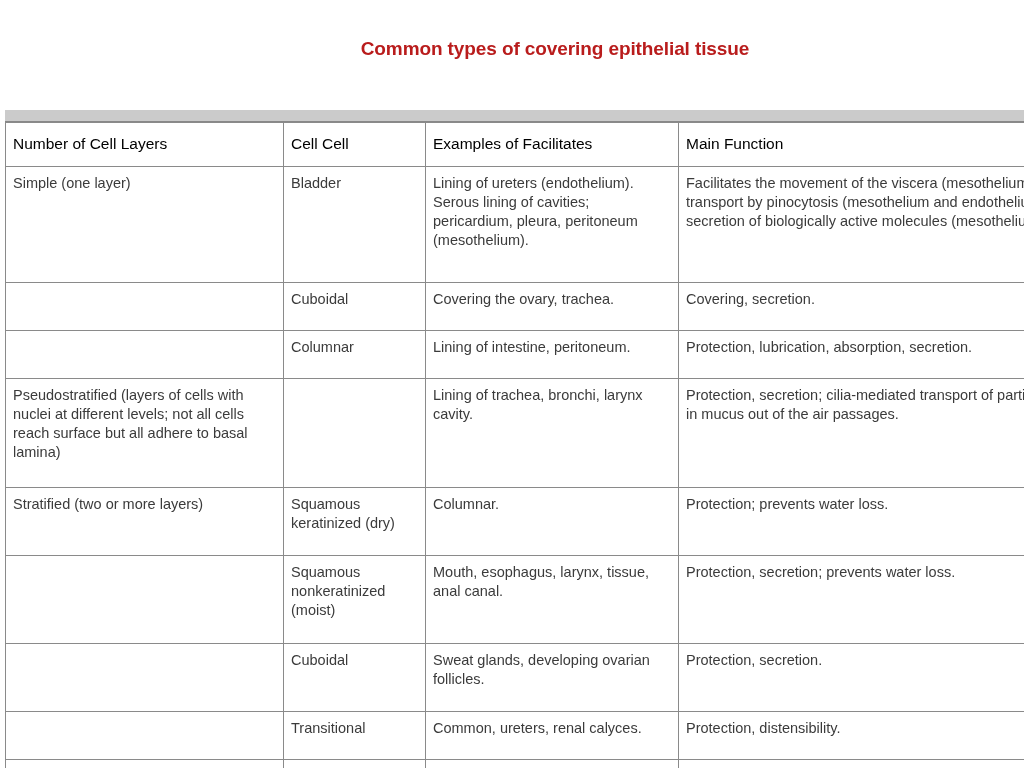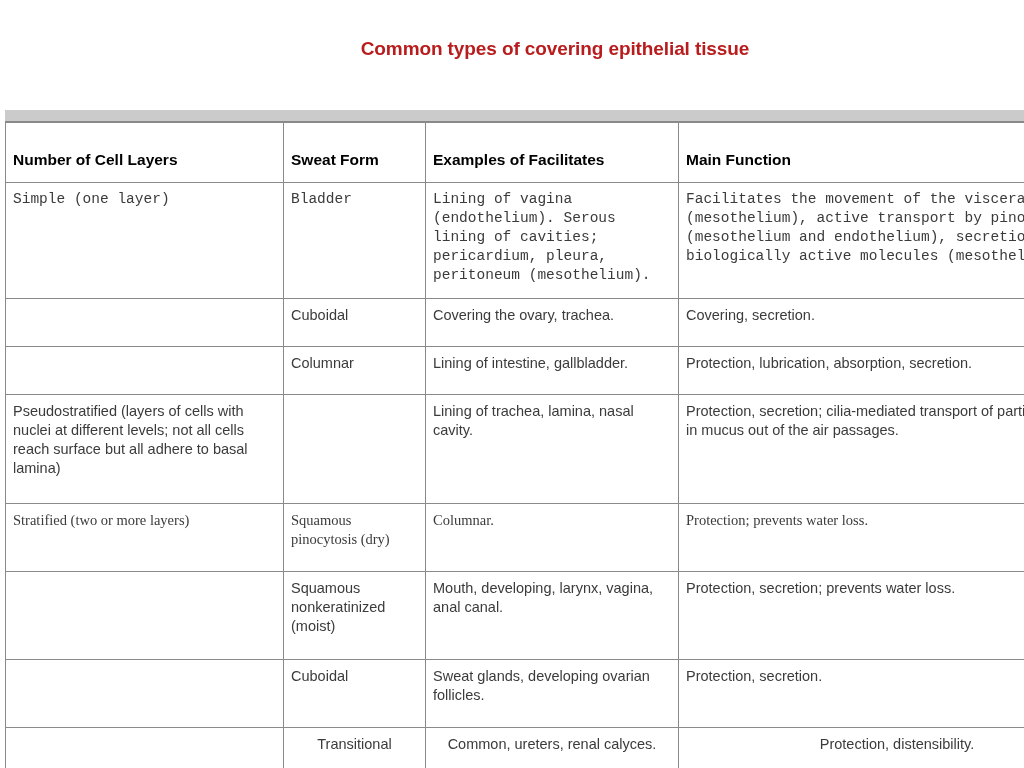--- a/index.html
+++ b/index.html
@@ -58,48 +58,48 @@
     border: 1px solid #8a8a8a;
     vertical-align: top;
     padding: 7px 7px 8px 7px;
     text-align: left;
     font-weight: normal;
     line-height: 1.3;
     overflow: hidden;
   }
 
   table.epi thead th {
-    font-weight: bold;
+    font-weight: normal;
     font-size: 15.5px;
     color: #000000;
-    padding-top: 27px;
+    padding-top: 11px;
     padding-bottom: 12px;
     margin-left: 16px;
   }
 
   table.epi tbody td {
     font-size: 14.5px;
     color: #3b3b3b;
   }
 
   
   col.c1 { width: 278px; }
   col.c2 { width: 142px; }
   col.c3 { width: 253px; }
   col.c4 { width: 437px; }
 
   
-  tr[data-rowh="r0"] td { height: 100px; font-family: Liberation Mono, monospace; }
+  tr[data-rowh="r0"] td { height: 100px; }
   tr[data-rowh="r1"] td { height: 32px; }
   tr[data-rowh="r2"] td { height: 32px; }
   tr[data-rowh="r3"] td { height: 93px; }
-  tr[data-rowh="r4"] td { height: 52px; font-family: Liberation Serif, serif; }
+  tr[data-rowh="r4"] td { height: 52px; }
   tr[data-rowh="r5"] td { height: 72px; }
   tr[data-rowh="r6"] td { height: 52px; }
-  tr[data-rowh="r7"] td { height: 32px; text-align: center; }
+  tr[data-rowh="r7"] td { height: 32px; }
   tr[data-rowh="r8"] td { height: 36px; }
 </style>
 </head>
 <body>
 
 <div class="slide-title">Common types of covering epithelial tissue</div>
 
 <div class="table-wrap">
 
   <div class="gray-band"></div>
@@ -107,66 +107,66 @@
   <table class="epi">
     <colgroup>
       <col class="c1">
         <col class="c2">
         <col class="c3">
         <col class="c4">
     </colgroup>
     <thead>
       <tr>
         <th>Number of Cell Layers</th>
-        <th>Sweat Form</th>
+        <th>Cell Cell</th>
         <th>Examples of Facilitates</th>
         <th>Main Function</th>
       </tr>
     </thead>
     <tbody>
 
       <tr data-rowh="r0">
         <td>Simple (one layer)</td>
         <td>Bladder</td>
-        <td>Lining of vagina (endothelium). Serous lining of cavities; pericardium, pleura, peritoneum (mesothelium).</td>
+        <td>Lining of ureters (endothelium). Serous lining of cavities; pericardium, pleura, peritoneum (mesothelium).</td>
         <td>Facilitates the movement of the viscera (mesothelium), active transport by pinocytosis (mesothelium and endothelium), secretion of biologically active molecules (mesothelium).</td>
       </tr>
 
       <tr data-rowh="r1">
         <td></td>
         <td>Cuboidal</td>
         <td>Covering the ovary, trachea.</td>
         <td>Covering, secretion.</td>
       </tr>
 
       <tr data-rowh="r2">
         <td></td>
         <td>Columnar</td>
-        <td>Lining of intestine, gallbladder.</td>
+        <td>Lining of intestine, peritoneum.</td>
         <td>Protection, lubrication, absorption, secretion.</td>
       </tr>
 
       <tr data-rowh="r3">
         <td>Pseudostratified (layers of cells with nuclei at different levels; not all cells reach surface but all adhere to basal lamina)</td>
         <td></td>
-        <td>Lining of trachea, lamina, nasal cavity.</td>
+        <td>Lining of trachea, bronchi, larynx cavity.</td>
         <td>Protection, secretion; cilia-mediated transport of particles trapped in mucus out of the air passages.</td>
       </tr>
 
       <tr data-rowh="r4">
         <td>Stratified (two or more layers)</td>
-        <td>Squamous pinocytosis (dry)</td>
+        <td>Squamous keratinized (dry)</td>
         <td>Columnar.</td>
         <td>Protection; prevents water loss.</td>
       </tr>
 
       <tr data-rowh="r5">
         <td></td>
         <td>Squamous nonkeratinized (moist)</td>
-        <td>Mouth, developing, larynx, vagina, anal canal.</td>
+        <td>Mouth, esophagus, larynx, tissue, anal canal.</td>
         <td>Protection, secretion; prevents water loss.</td>
       </tr>
 
       <tr data-rowh="r6">
         <td></td>
         <td>Cuboidal</td>
         <td>Sweat glands, developing ovarian follicles.</td>
         <td>Protection, secretion.</td>
       </tr>
 

